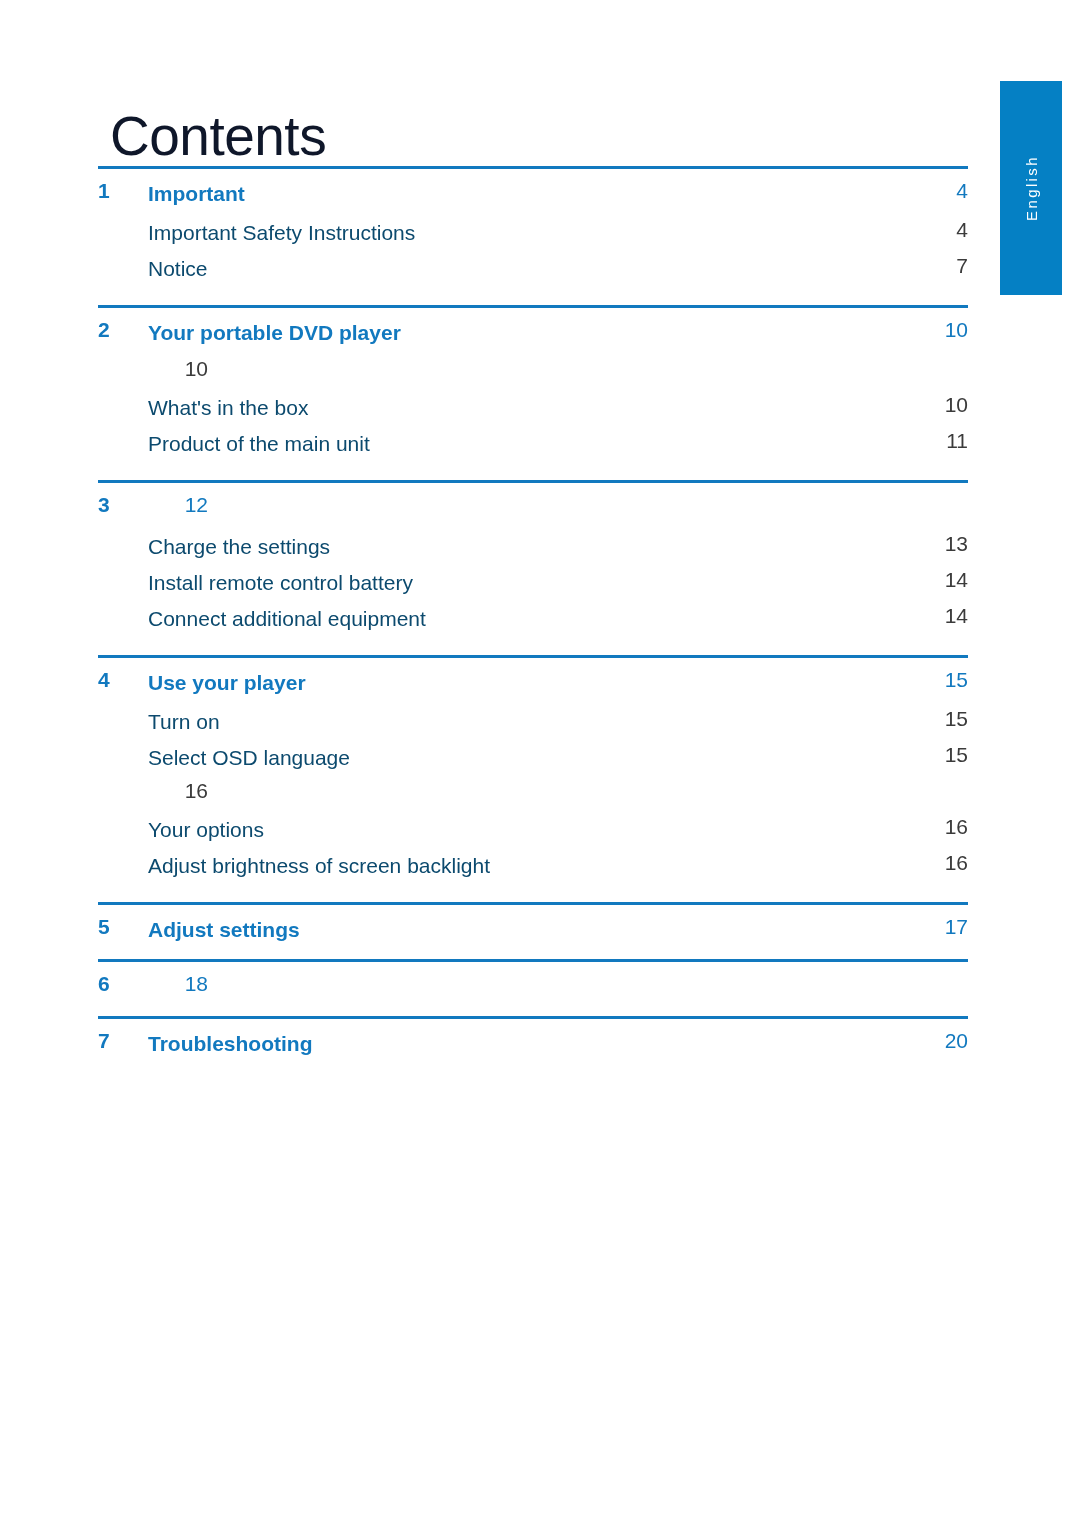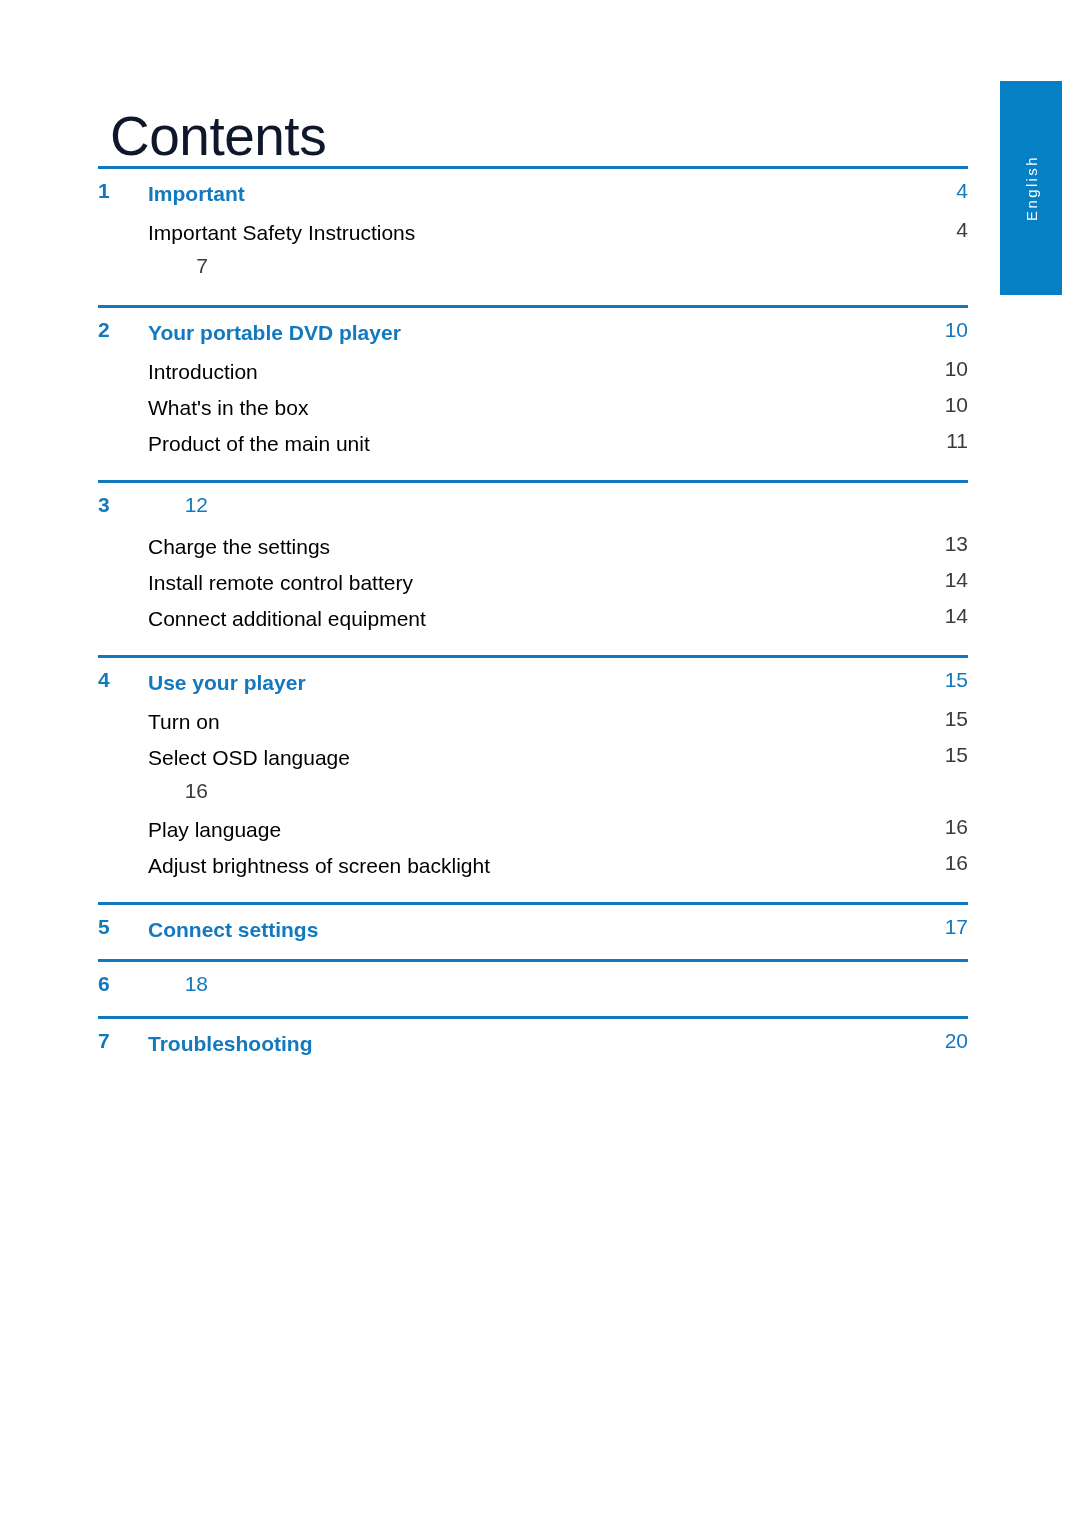--- a/index.html
+++ b/index.html
@@ -119,21 +119,21 @@
     font-size: 21px;
     font-weight: 400;
   }
 
   
   .toc-row.sub {
     height: 36px;
     align-items: center;
   }
   .toc-row.sub .row-label {
-    color: #000000;
+    color: #0c4a6e;
     font-size: 21px;
     font-weight: 400;
   }
   .toc-row.sub .row-page {
     color: #3B3B3B;
     font-size: 21px;
     font-weight: 400;
   }
 
   .group-gap {
@@ -162,34 +162,34 @@
           <span class="row-label">Important</span>
           <span class="row-page">4</span>
         </div>
         <div class="toc-row sub">
           <span class="row-num"></span>
           <span class="row-label">Important Safety Instructions</span>
           <span class="row-page">4</span>
         </div>
         <div class="toc-row sub">
           <span class="row-num"></span>
+          <span class="row-label">Notice</span>
           <span class="row-page">7</span>
         </div>
       </div>
       <div class="group-gap"></div>
       <div class="toc-group">
         <div class="group-rule"></div>
         <div class="toc-row section">
           <span class="row-num">2</span>
           <span class="row-label">Your portable DVD player</span>
           <span class="row-page">10</span>
         </div>
         <div class="toc-row sub">
           <span class="row-num"></span>
-          <span class="row-label">Introduction</span>
           <span class="row-page">10</span>
         </div>
         <div class="toc-row sub">
           <span class="row-num"></span>
           <span class="row-label">What's in the box</span>
           <span class="row-page">10</span>
         </div>
         <div class="toc-row sub">
           <span class="row-num"></span>
           <span class="row-label">Product of the main unit</span>
@@ -236,35 +236,35 @@
           <span class="row-num"></span>
           <span class="row-label">Select OSD language</span>
           <span class="row-page">15</span>
         </div>
         <div class="toc-row sub">
           <span class="row-num"></span>
           <span class="row-page">16</span>
         </div>
         <div class="toc-row sub">
           <span class="row-num"></span>
-          <span class="row-label">Play language</span>
+          <span class="row-label">Your options</span>
           <span class="row-page">16</span>
         </div>
         <div class="toc-row sub">
           <span class="row-num"></span>
           <span class="row-label">Adjust brightness of screen backlight</span>
           <span class="row-page">16</span>
         </div>
       </div>
       <div class="group-gap"></div>
       <div class="toc-group">
         <div class="group-rule"></div>
         <div class="toc-row section">
           <span class="row-num">5</span>
-          <span class="row-label">Connect settings</span>
+          <span class="row-label">Adjust settings</span>
           <span class="row-page">17</span>
         </div>
       </div>
       <div class="group-gap tight"></div>
       <div class="toc-group">
         <div class="group-rule"></div>
         <div class="toc-row section">
           <span class="row-num">6</span>
           <span class="row-page">18</span>
         </div>

